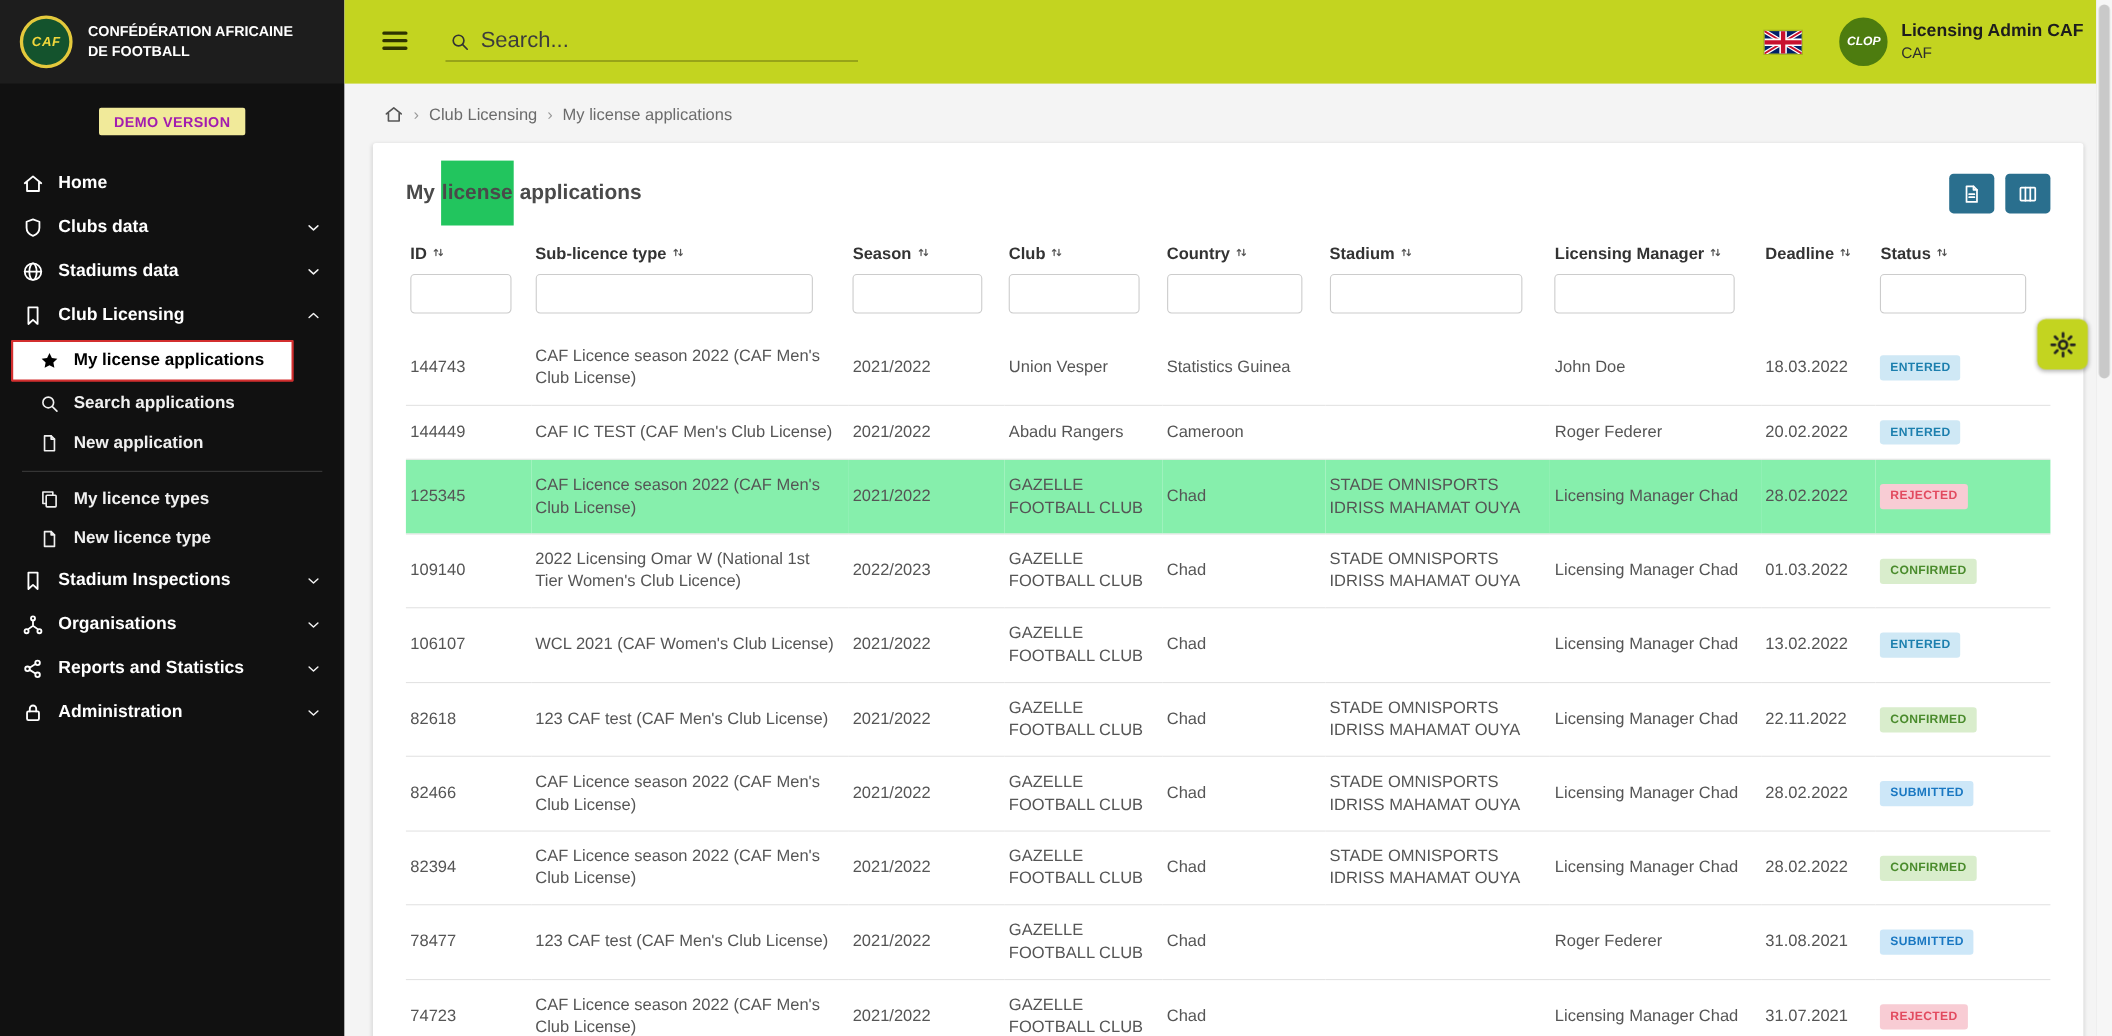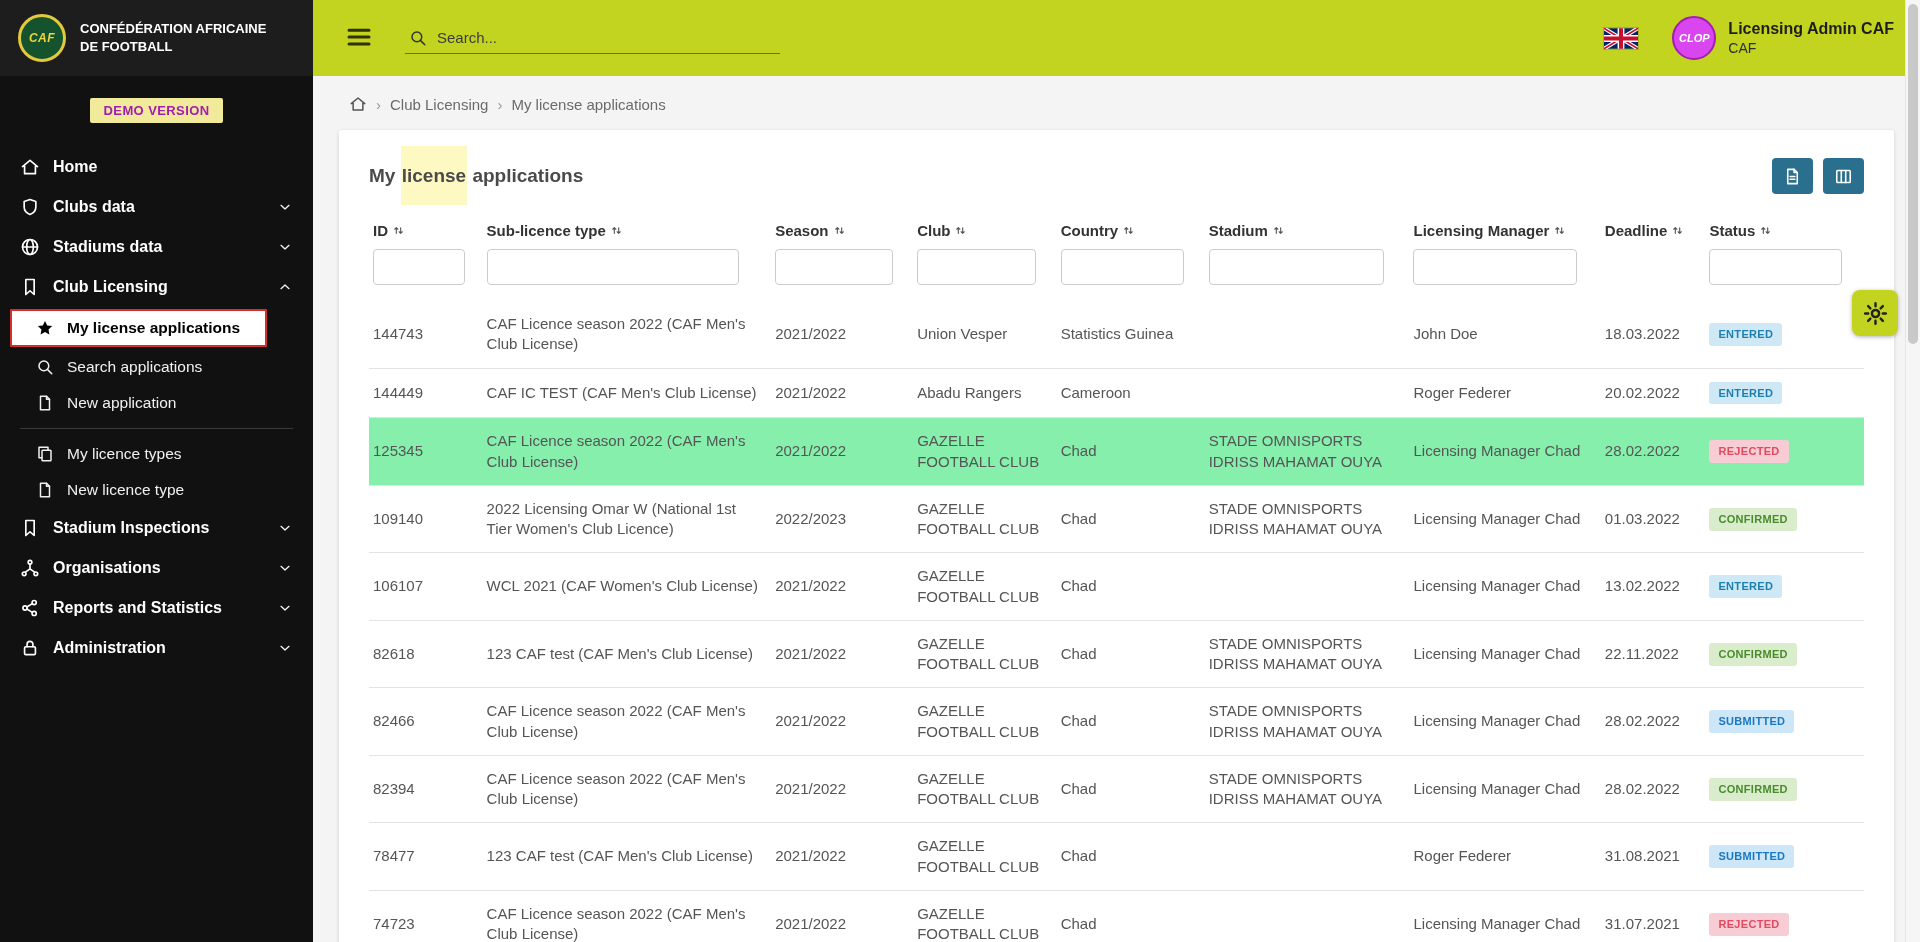--- a/index.html
+++ b/index.html
@@ -14,60 +14,60 @@
   .sidebar{width:313px;height:942px;background:#111;flex:0 0 313px;overflow:hidden}
   .logo-row{display:flex;align-items:center;gap:14px;padding:13px 18px;background:#1d1d1d;min-height:76px}
   .caf-logo{width:48px;height:48px;border-radius:50%;background:#14532d;border:3px solid #e3c93c;display:grid;place-items:center;flex:0 0 48px}
   .caf-logo span{color:#f0d63c;font-size:12px;font-weight:bold;font-style:italic;letter-spacing:.5px}
   .logo-text{color:#fff;font-size:13px;font-weight:bold;text-transform:uppercase;line-height:1.35;max-width:190px}
   .demo-row{text-align:center;padding:22px 0 24px}
   .demo-badge{display:inline-block;background:#f1ea9a;color:#a21caf;font-size:13px;font-weight:600;letter-spacing:.4px;padding:5px 14px;border-radius:2px}
   nav{display:flex;flex-direction:column}
   .nav-item,.nav-sub{display:flex;align-items:center;gap:13px;color:#fff;text-decoration:none;cursor:pointer}
   .nav-item{padding:10px 20px;font-size:16px;font-weight:600}
-  .nav-sub{padding:9px 13px 9px 36px;font-size:15.5px;font-weight:400;color:#f0f0f0}
+  .nav-sub{padding:9px 13px 9px 36px;font-size:15.5px;font-weight:700;color:#f0f0f0}
   .nav-divider{height:1px;background:#3a3a3a;margin:7px 20px}
   .nav-sub.active{background:#fff;color:#000;font-weight:700;border:2px solid #d32f2f;margin:2px 46px 2px 10px;padding:8px 12px 8px 24px;border-radius:1px}
   .icn{display:inline-flex;width:20px;height:20px;flex:0 0 auto}
   .icn svg{width:100%;height:100%}
   .nav-sub .icn{width:18px;height:18px}
   .chev{width:16px;height:16px;margin-left:auto;opacity:.95}
 
   
   .main{flex:1;display:flex;flex-direction:column;height:942px;overflow:hidden}
 
   
   .topbar{height:76px;background:var(--accent);display:flex;align-items:center;padding:0 26px;gap:26px;flex:0 0 76px}
   .hamburger{background:none;border:none;width:40px;height:40px;color:#2e3300;cursor:pointer}
   .hamburger .icn{width:30px;height:30px}
   .search{display:flex;align-items:center;gap:10px;border-bottom:1px solid rgba(0,0,0,.45);width:375px;padding:6px 4px;color:#333}
   .search .icn{width:18px;height:18px}
-  .search input{background:transparent;border:none;outline:none;font-size:15px;color:#222;width:100%;font-family:inherit}
+  .search input{background:transparent;border:none;outline:none;font-size:20px;color:#222;width:100%;font-family:inherit}
   .search input::placeholder{color:#3c3c3c}
   .topbar-right{margin-left:auto;display:flex;align-items:center;gap:34px}
   .flag{width:34px;height:21px;display:inline-flex;cursor:pointer;box-shadow:0 0 0 1px rgba(0,0,0,.15)}
   .flag svg{width:100%;height:100%}
   .user{display:flex;align-items:center;gap:12px;cursor:pointer}
-  .avatar{width:44px;height:44px;border-radius:50%;background:#d946ef;display:grid;place-items:center;flex:0 0 44px;border:2px solid #a21caf}
+  .avatar{width:44px;height:44px;border-radius:50%;background:#4d7c0f;display:grid;place-items:center;flex:0 0 44px;border:2px solid #4d7c0f}
   .avatar span{color:#fff;font-size:11px;font-style:italic;font-weight:bold}
   .user-name{font-size:16px;font-weight:700;color:#1d1d1d}
   .user-org{font-size:14px;color:#2e2e2e;margin-top:2px}
 
   
   .content{flex:1;padding:0 26px;overflow:hidden;position:relative}
   .breadcrumb{display:flex;align-items:center;gap:9px;padding:19px 10px 17px;font-size:15px;color:#6b6b6b}
   .breadcrumb .icn{width:18px;height:18px;color:#555;cursor:pointer}
   .bc-sep{color:#999;font-size:15px}
   .bc-item{cursor:pointer}
   .bc-item.current{cursor:default}
 
   .card{background:#fff;border-radius:3px;box-shadow:0 1px 4px rgba(0,0,0,.14);padding:28px 30px 0;min-height:820px}
   .card-header{display:flex;align-items:center;justify-content:space-between;margin-bottom:20px}
   .page-title{font-size:19px;font-weight:600;color:#4a4a4a}
-  .page-title mark{background:#fef9c3;color:inherit;padding:19px 1px}
+  .page-title mark{background:#22c55e;color:inherit;padding:19px 1px}
   .card-actions{display:flex;gap:10px}
   .card-actions button{width:41px;height:36px;background:var(--btn);border:none;border-radius:4px;color:#fff;display:grid;place-items:center;cursor:pointer}
   .card-actions .icn{width:19px;height:19px}
 
   
   table{width:100%;border-collapse:collapse;table-layout:fixed}
   col.c-id{width:7.6%}col.c-sub{width:19.3%}col.c-season{width:9.5%}col.c-club{width:9.6%}
   col.c-country{width:9.9%}col.c-stadium{width:13.7%}col.c-manager{width:12.8%}col.c-deadline{width:7%}col.c-status{width:10.6%}
   thead th{text-align:left;font-size:15px;font-weight:700;color:#333;padding:8px 10px 6px 4px;white-space:nowrap;cursor:pointer}
   thead th .sort{display:inline-flex;width:15px;height:15px;vertical-align:-2px;margin-left:3px;color:#555}

